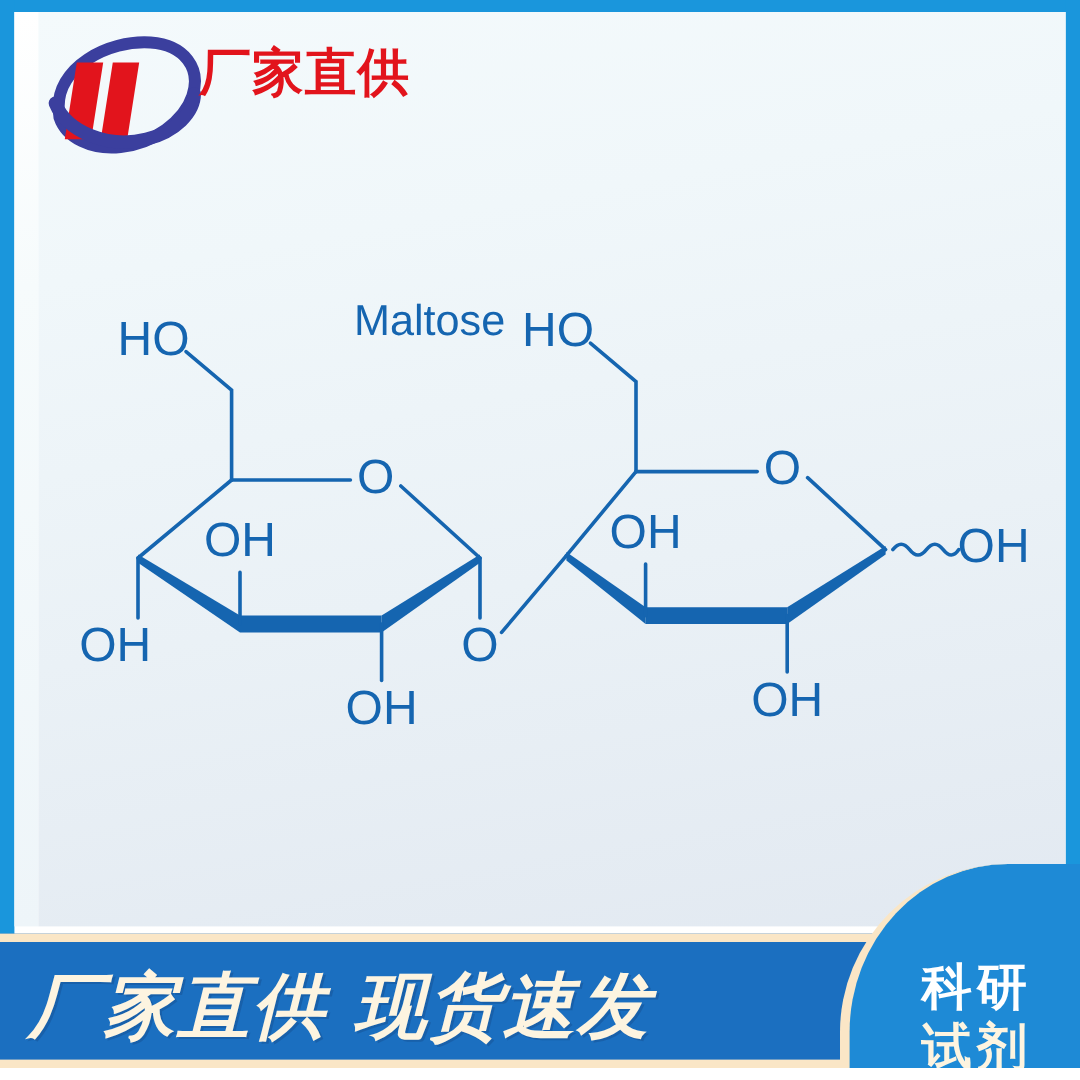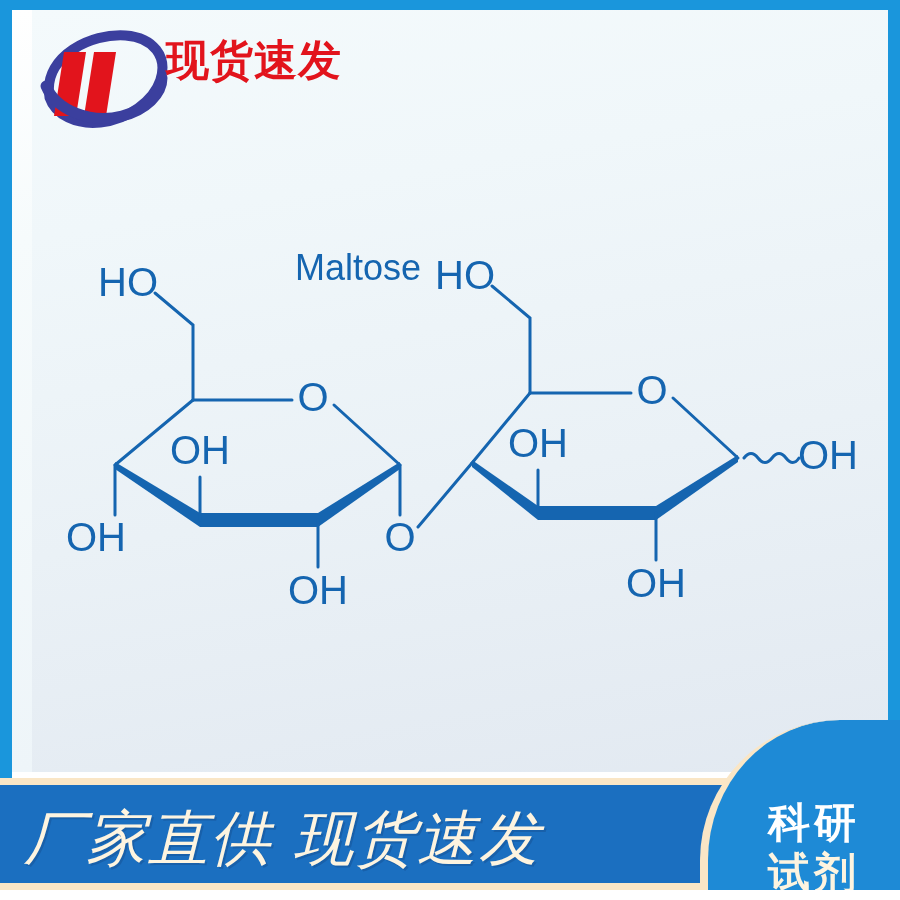--- a/index.html
+++ b/index.html
@@ -112,21 +112,21 @@
     background: #1b6fc0;
     border-top: 7px solid #fae6c6;
     border-bottom: 7px solid #fae6c6;
     box-sizing: border-box;
   }
   .banner-text {
     position: absolute;
     left: 24px;
     top: 14px;
     font-size: 60px;
-    font-weight: normal;
+    font-weight: bold;
     font-style: italic;
     color: #fdf4e0;
     letter-spacing: 2px;
     white-space: nowrap;
     font-family: "DejaVu Sans", "Liberation Sans", sans-serif;
     text-shadow: 2px 2px 0 rgba(20,70,130,0.35);
   }
   .badge-panel {
     position: absolute;
     left: 700px;
@@ -185,21 +185,21 @@
         <path d="M 22 10 L 100 10 L 100 44 L 22 44 Z" fill="#f7fcfd" opacity="0"></path>
 
         <g fill="#e2141c">
           <polygon points="26,22 48,22 38,86 16,86"></polygon>
           <polygon points="56,22 78,22 68,86 46,86"></polygon>
         </g>
 
         <path d="M 8 56 C 18 80, 52 94, 84 86 C 108 80, 124 64, 124 48" fill="none" stroke="#3b3f9e" stroke-width="11" stroke-linecap="round"></path>
       </svg>
     </div>
-    <div class="logo-text-cn">现货速发</div>
+    <div class="logo-text-cn">厂家直供</div>
   </div>
 
   <div class="molecule">
     <svg width="800" height="420" viewBox="0 0 800 420" xmlns="http://www.w3.org/2000/svg">
       <defs>
         <style>
           .bond  { stroke:#1565b0; stroke-width:3.4; fill:none; stroke-linecap:round; }
           .thin  { stroke:#1565b0; stroke-width:3.0; fill:none; stroke-linecap:round; }
           .wedge { fill:#1565b0; stroke:none; }
           .atom  { fill:#1565b0; font-family:"Liberation Sans", sans-serif;

